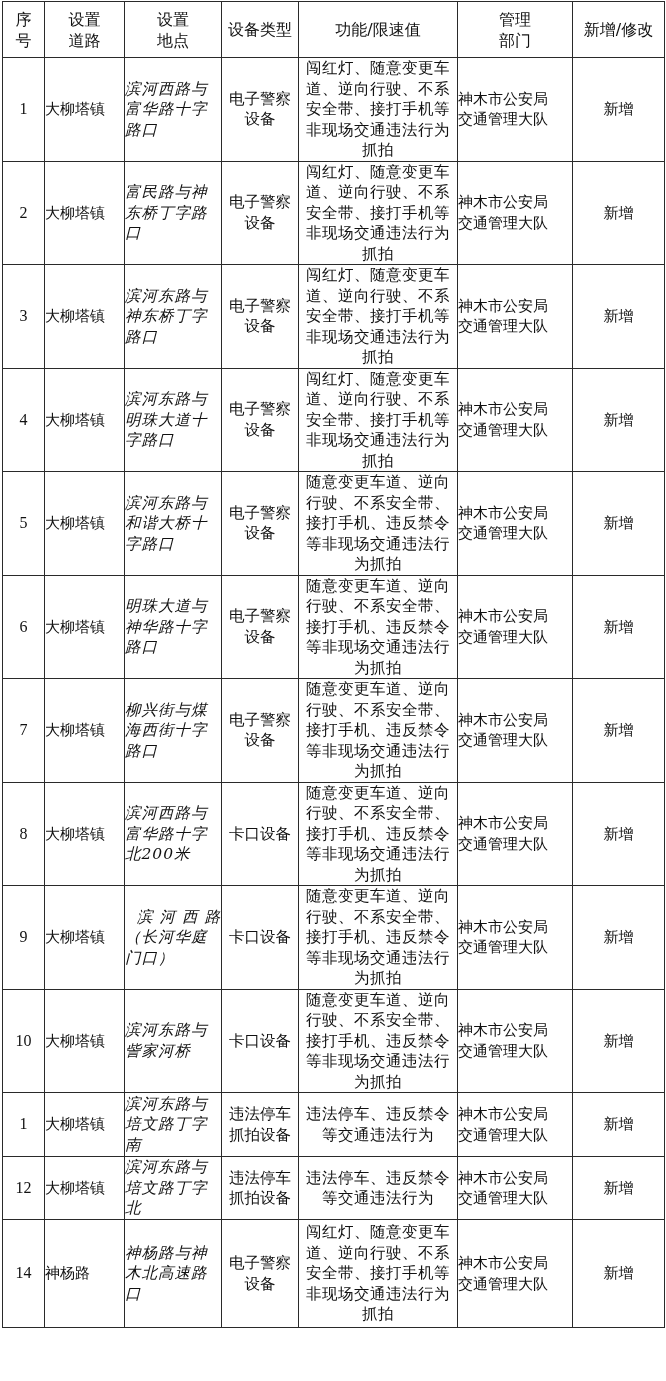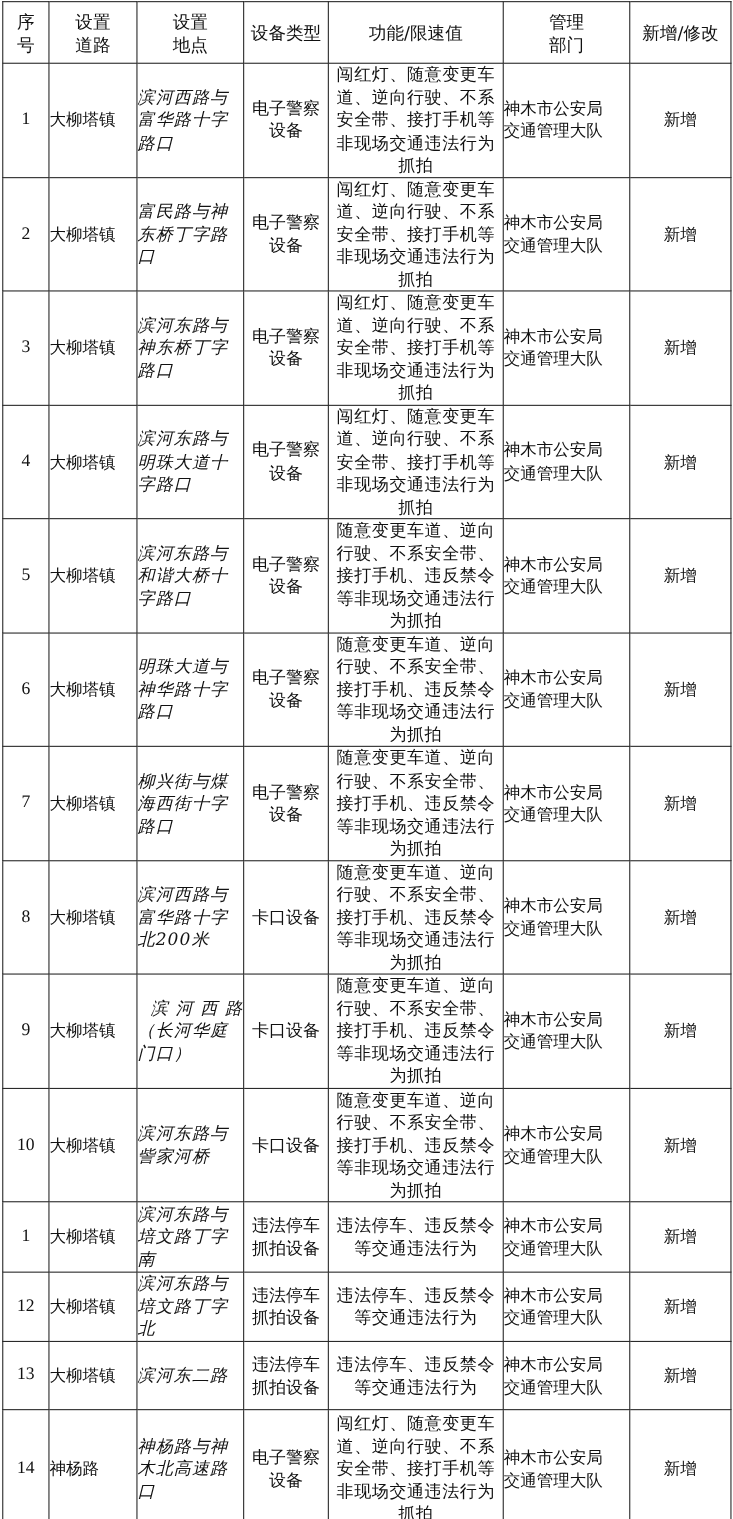--- a/index.html
+++ b/index.html
@@ -363,40 +363,20 @@
     <td class="func">
           <span class="line">违法停车、违反禁令</span>
           <span class="line">等交通违法行为</span>
         </td>
     <td class="dept">
           <span class="line">神木市公安局</span>
           <span class="line">交通管理大队</span>
         </td>
     <td class="status">新增</td>
   </tr>
-      <tr style="height: 62px;">
-    <td class="idx">13</td>
-    <td class="road">大柳塔镇</td>
-    <td class="loc">
-          <span class="line">滨河东二路</span>
-        </td>
-    <td class="type">
-          <span class="line">违法停车</span>
-          <span class="line">抓拍设备</span>
-        </td>
-    <td class="func">
-          <span class="line">违法停车、违反禁令</span>
-          <span class="line">等交通违法行为</span>
-        </td>
-    <td class="dept">
-          <span class="line">神木市公安局</span>
-          <span class="line">交通管理大队</span>
-        </td>
-    <td class="status">新增</td>
-  </tr>
       <tr style="height: 108px;">
     <td class="idx">14</td>
     <td class="road">神杨路</td>
     <td class="loc">
           <span class="line">神杨路与神</span>
           <span class="line">木北高速路</span>
           <span class="line">口</span>
         </td>
     <td class="type">
           <span class="line">电子警察</span>

